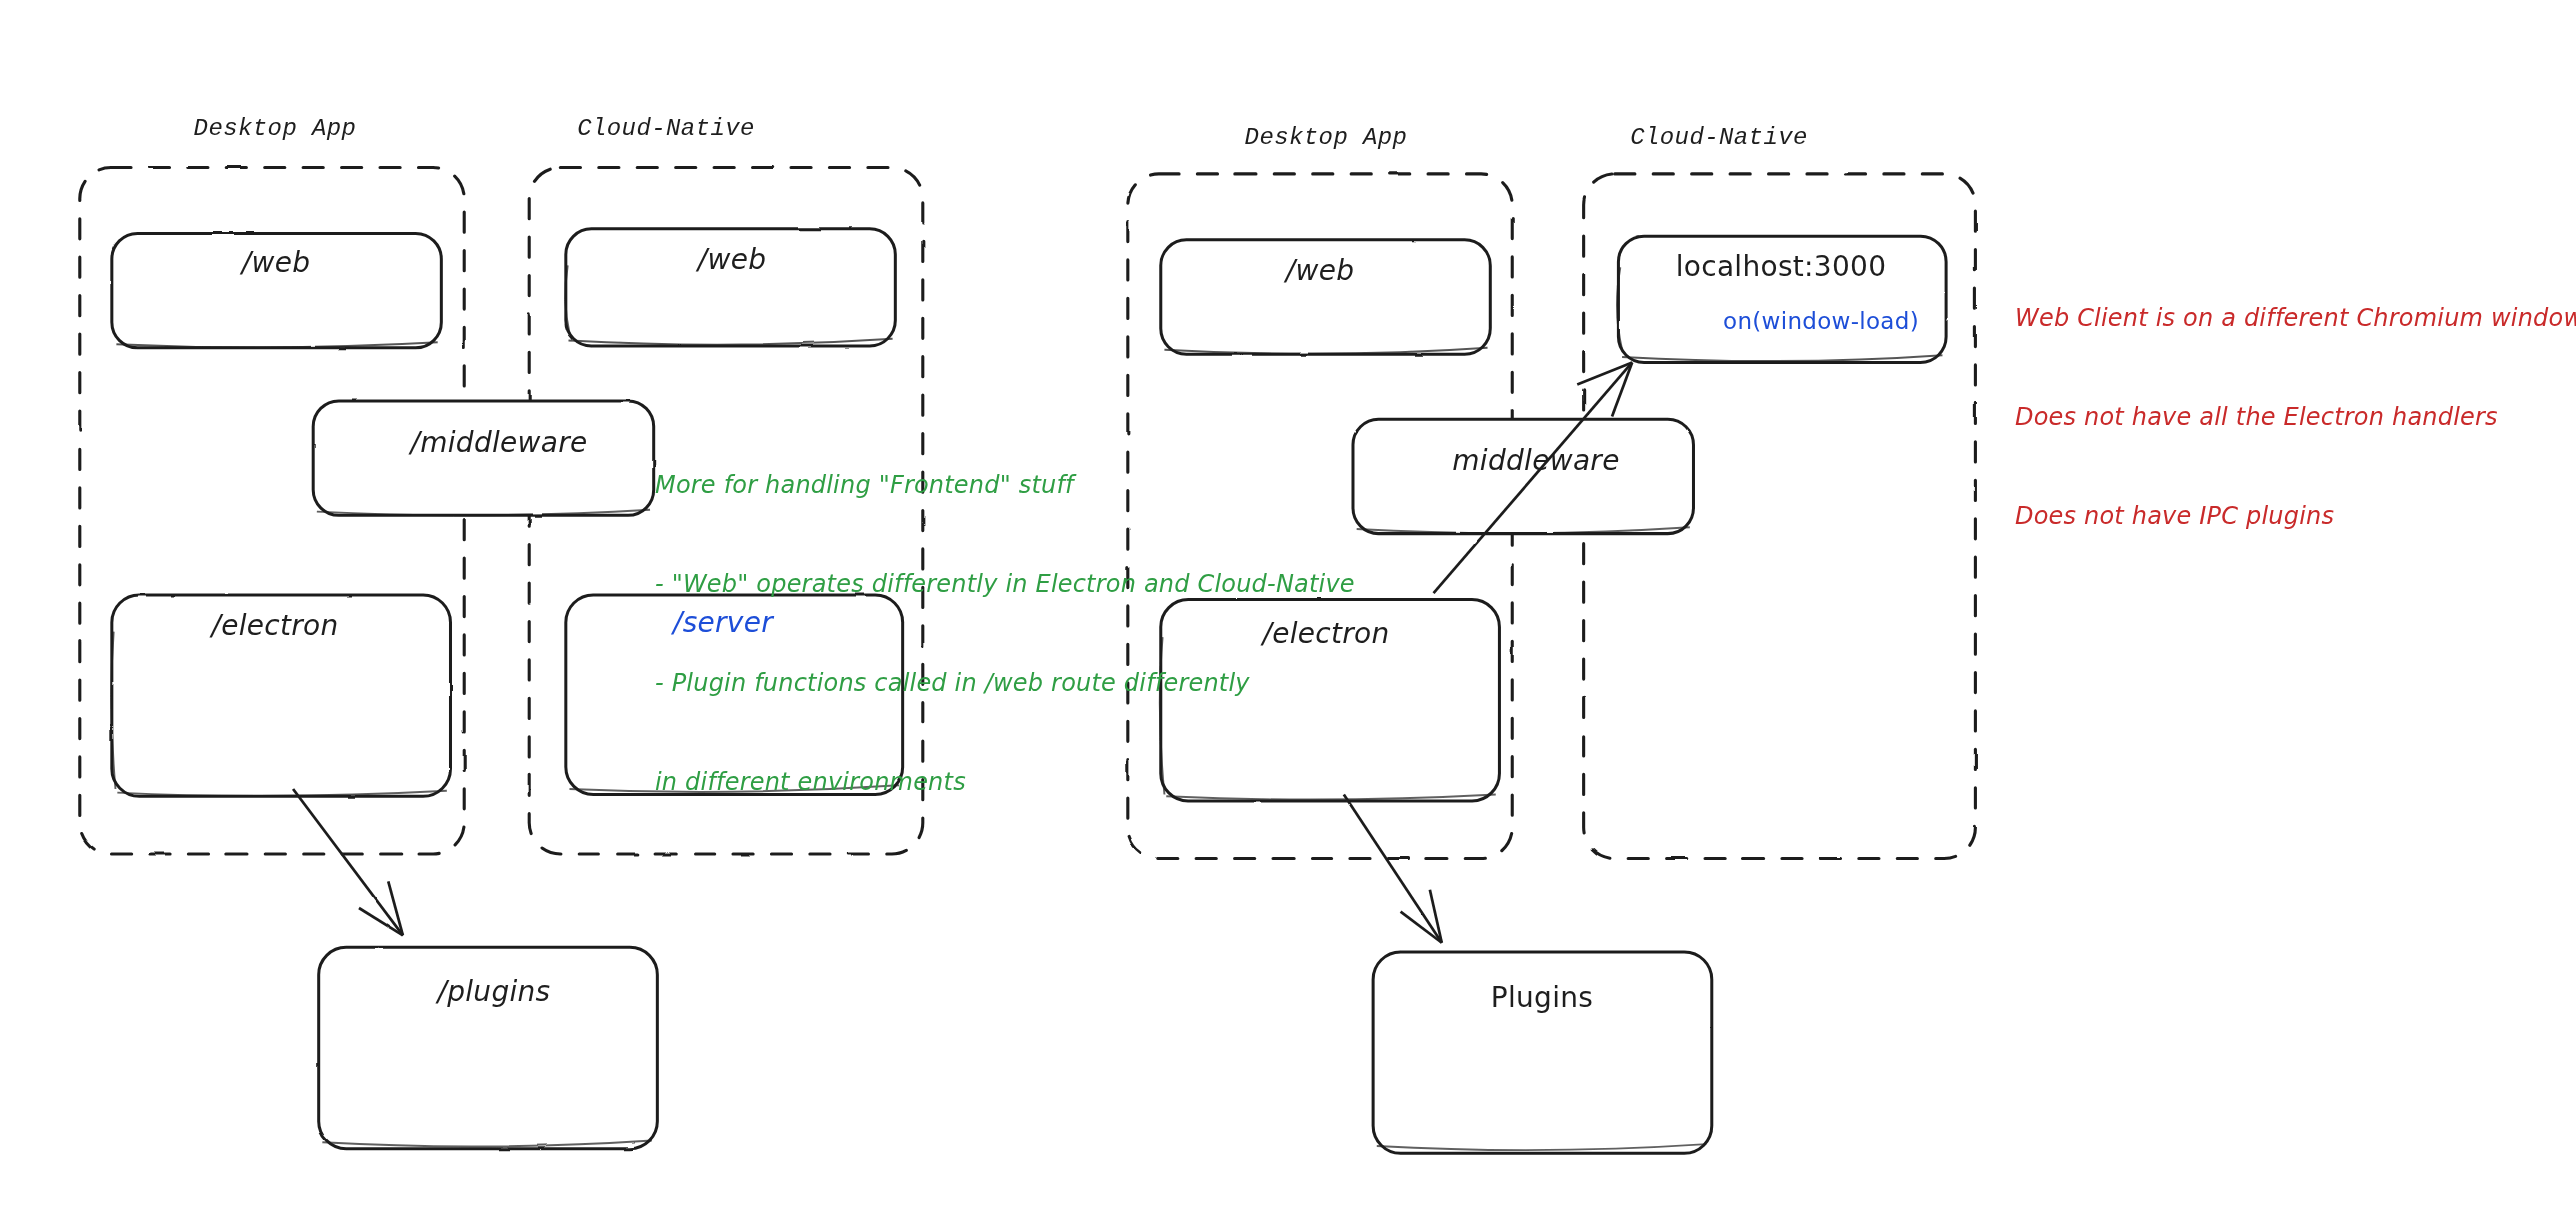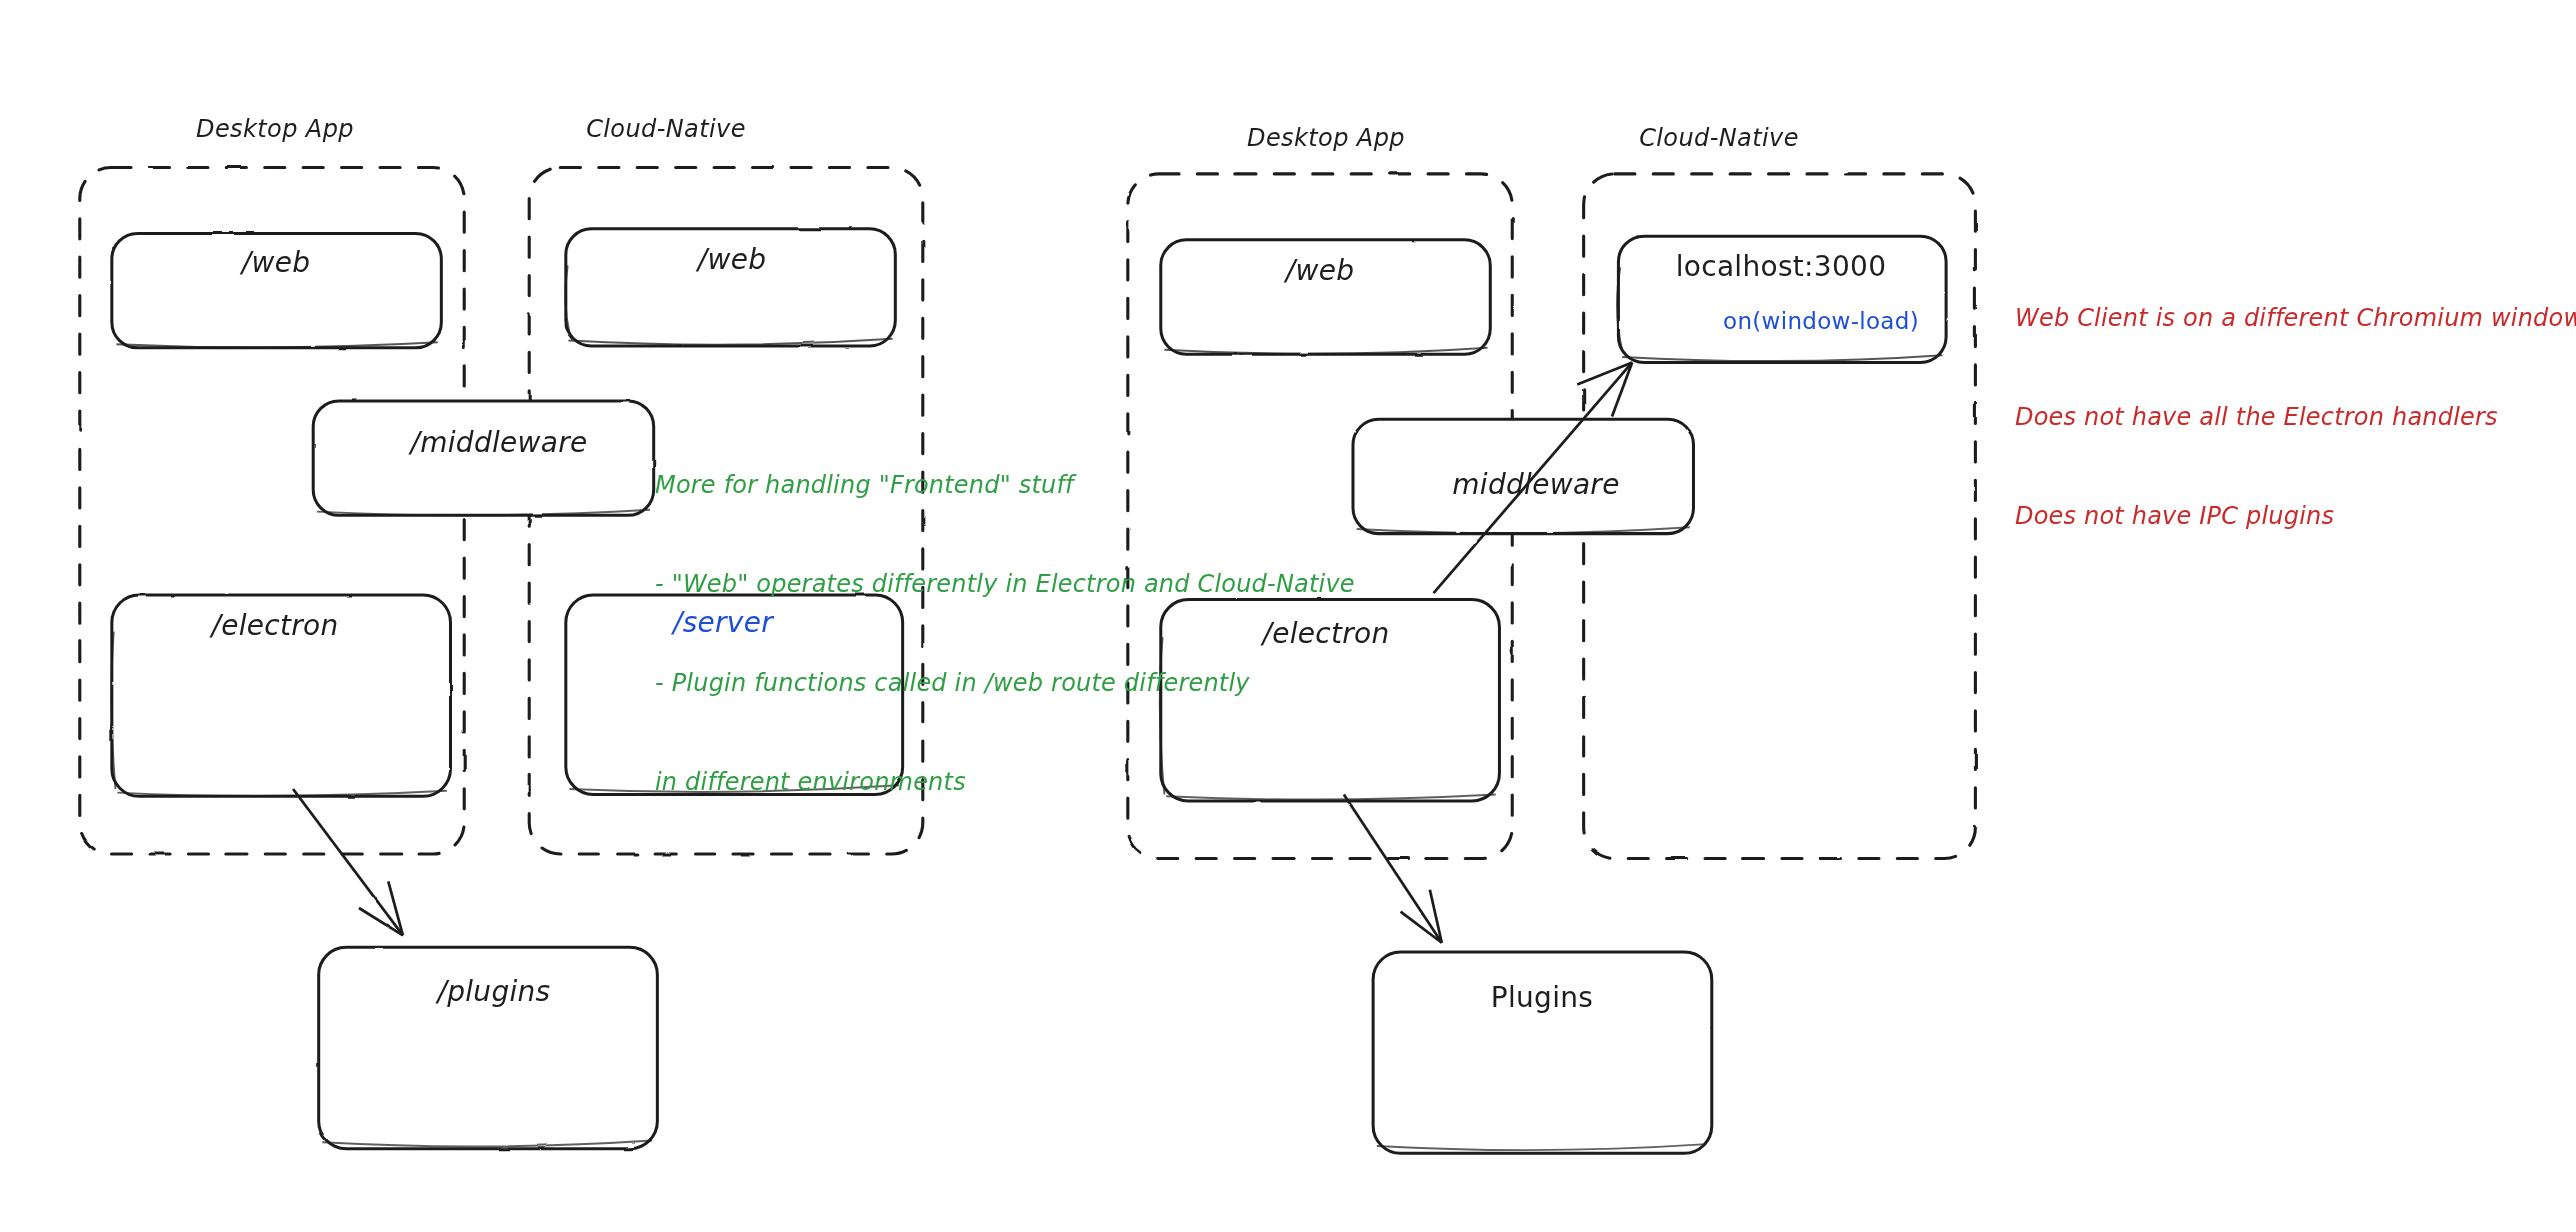--- a/index.html
+++ b/index.html
@@ -32,20 +32,21 @@
     position: absolute;
     font-family: "DejaVu Sans", sans-serif;
     white-space: pre;
     pointer-events: none;
   }
   .group-label {
     color: #1e1e1e;
     font-size: 24px;
     letter-spacing: 0.4px;
     transform: translateX(-50%);
+    font-family: Liberation Mono, monospace;
   }
   .node-label {
     color: #1e1e1e;
     font-size: 28px;
     letter-spacing: 0.3px;
     transform: translateX(-50%);
   }
   .node-label.red   { color: #1d4ed8; }
   .node-label.sub   { font-size: 23px; }
   .note-text {
@@ -177,21 +178,21 @@
   <div class="node-label italic-ish" style="left:275px; top:609px;">/electron</div>
   <div class="node-label italic-ish red" style="left:723px; top:606px;">/server</div>
   <div class="node-label italic-ish" style="left:494px; top:975px;">/plugins</div>
 
   <div class="group-label italic-ish" style="left:1326px; top:124px;">Desktop App</div>
   <div class="group-label italic-ish" style="left:1719px; top:124px;">Cloud-Native</div>
 
   <div class="node-label italic-ish" style="left:1320px; top:254px;">/web</div>
   <div class="node-label" style="left:1781px; top:250px;">localhost:3000</div>
   <div class="node-label sub red" style="left:1821px; top:308px;">on(window-load)</div>
-  <div class="node-label italic-ish" style="left:1536px; top:468px;">middleware</div>
+  <div class="node-label italic-ish" style="left:1536px; top:444px;">middleware</div>
   <div class="node-label italic-ish" style="left:1326px; top:617px;">/electron</div>
   <div class="node-label" style="left:1542px; top:981px;">Plugins</div>
 
   <div class="note-text green italic-ish" style="left:655px; top:403px;">
     <div>More for handling "Frontend" stuff</div>
     <div>- "Web" operates differently in Electron and Cloud-Native</div>
     <div>- Plugin functions called in /web route differently</div>
     <div>in different environments</div>
   </div>
 

